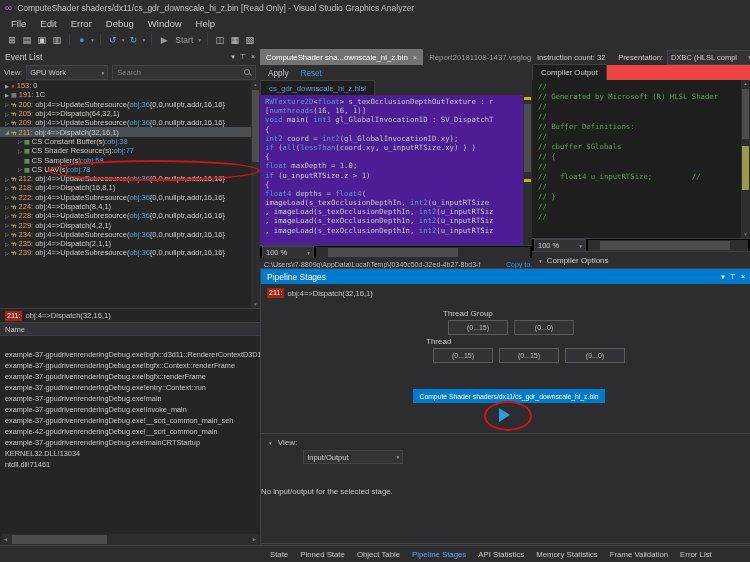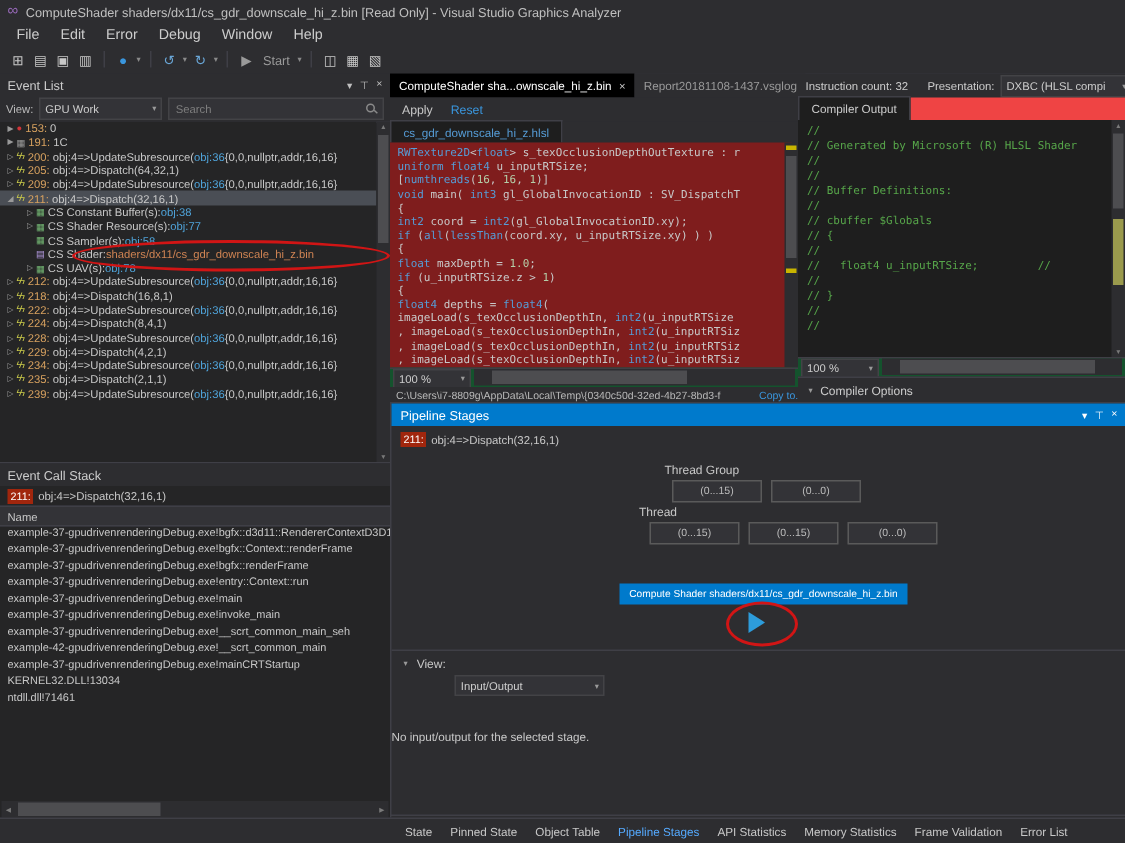--- a/index.html
+++ b/index.html
@@ -61,37 +61,37 @@
   .cs-rows{position:absolute;left:0;top:40px;right:0;bottom:13px;overflow:hidden;}
   .cs-row{height:11px;line-height:11px;font-size:7.3px;color:#c8c8c8;padding:0 5px;white-space:nowrap;overflow:hidden;}
   .hscroll{position:absolute;left:1px;right:1px;bottom:1px;height:11px;background:#2d2d30;}
   .hs-arrow{position:absolute;top:0;height:11px;width:9px;text-align:center;font-size:4.5px;color:#7a7a7a;line-height:11px;}
   .hs-arrow.left{left:0;} .hs-arrow.right{right:0;}
   .hthumb{position:absolute;left:11px;top:1px;height:9px;width:95px;background:#4d4d50;}
   
   .doc-tabs{position:absolute;left:260px;top:49px;width:272px;height:16px;background:#2d2d30;display:flex;align-items:flex-end;}
   .doc-tab{height:16px;display:flex;align-items:center;gap:5px;padding:0 6px;font-size:7.8px;
            color:#9a9a9a;background:#2d2d30;white-space:nowrap;}
-  .doc-tab.active{background:#000000;color:#ffffff;}
+  .doc-tab.active{background:#737373;color:#ffffff;}
   .tab-close{font-size:7.5px;color:#d0d0d0;}
   .apply-row{position:absolute;left:260px;top:65px;width:272px;height:16px;background:#2d2d30;
              display:flex;align-items:center;gap:12px;padding-left:8px;font-size:8.2px;}
   .reset-label{color:#3a96dd;}
   .hlsl-tabrow{position:absolute;left:260px;top:81px;width:272px;height:14px;background:#2d2d30;display:flex;align-items:flex-end;}
   .hlsl-tab{height:14px;display:flex;align-items:center;padding:0 8px;font-size:7.8px;color:#569cd6;
             background:#1e1e1e;border:1px solid #3f3f46;border-bottom:none;}
-  .code-area{position:absolute;left:260px;top:95px;width:263px;height:150px;background:#7f1d1d;
+  .code-area{position:absolute;left:260px;top:95px;width:263px;height:150px;background:#4c1d95;
              padding:2px 0 0 5px;overflow:hidden;}
   .code-line{font-family:"DejaVu Sans Mono",monospace;font-size:7.3px;height:9.2px;line-height:9.2px;
              white-space:pre;color:#c8c8c8;}
   .kw{color:#569cd6;} .num{color:#b5cea8;}
   .code-vscroll{position:absolute;left:523px;top:95px;width:9px;height:150px;background:#2d2d30;}
   .code-vscroll .vthumb{top:9px;height:68px;}
   .ymark{position:absolute;left:1px;right:1px;height:3px;background:#c8b400;}
-  .zoomrow{display:flex;background:#14532d;border-top:1px solid #3f3f46;}
+  .zoomrow{display:flex;align-items:center;background:#000000;border-top:1px solid #3f3f46;}
   .editor-zoomrow{position:absolute;left:260px;top:245px;width:272px;height:13px;}
   .zoom-dd{width:44px;height:11px;margin-left:2px;}
   .h-track{flex:1;height:11px;margin:0 2px;background:#2d2d30;position:relative;}
   .h-track .ht{position:absolute;left:12px;top:1px;height:9px;width:130px;background:#4d4d50;}
   .path-row{position:absolute;left:260px;top:258px;width:272px;height:12px;background:#2d2d30;
             display:flex;align-items:center;gap:5px;padding:0 4px;font-size:7px;color:#b8b8b8;}
   .path-text{flex:1;overflow:hidden;white-space:nowrap;}
   .copy-link{color:#3a96dd;white-space:nowrap;}
   
   .instr-row{position:absolute;left:532px;top:49px;width:218px;height:16px;background:#2d2d30;
@@ -257,26 +257,20 @@
           <span>CS Shader Resource(s): </span>
           <span class="pt-link">obj:77</span>
         </div>
         <div class="ev-row indent1">
           <span class="exp"></span>
           <span class="ev-ico" style="color: rgb(115, 181, 115);">▦</span>
           <span>CS Sampler(s): </span>
           <span class="pt-link">obj:58</span>
         </div>
         <div class="ev-row indent1">
-          <span class="exp"></span>
-          <span class="ev-ico" style="color: rgb(180, 154, 224);">▤</span>
-          <span>CS Shader: </span>
-          <span class="pt-shader">shaders/dx11/cs_gdr_downscale_hi_z.bin</span>
-        </div>
-        <div class="ev-row indent1">
           <span class="exp">▷</span>
           <span class="ev-ico" style="color: rgb(115, 181, 115);">▦</span>
           <span>CS UAV(s): </span>
           <span class="pt-link">obj:78</span>
         </div>
         <div class="ev-row">
           <span class="exp">▷</span>
           <span class="ev-ico" style="color: rgb(201, 201, 74);">ϟϟ</span>
           <span class="ev-num">212:</span>
           <span>obj:4=&gt;UpdateSubresource(</span>
@@ -341,23 +335,20 @@
         </div>
       </div>
     <div class="vscroll">
       <span class="sb-arrow top">▲</span>
       <div class="vthumb"></div>
       <span class="sb-arrow bottom">▼</span>
     </div>
   </div>
 
   <div class="call-stack-panel">
-    <div class="panel-header">
-      <span class="ph-title">Event Call Stack</span>
-    </div>
     <div class="cs-event-row">
       <span class="red-badge">211:</span>
       <span>obj:4=&gt;Dispatch(32,16,1)</span>
     </div>
     <div class="cs-colheader">Name</div>
     <div class="cs-rows" id="cs-rows">
         <div class="cs-row">example-37-gpudrivenrenderingDebug.exe!bgfx::d3d11::RendererContextD3D1</div>
         <div class="cs-row">example-37-gpudrivenrenderingDebug.exe!bgfx::Context::renderFrame</div>
         <div class="cs-row">example-37-gpudrivenrenderingDebug.exe!bgfx::renderFrame</div>
         <div class="cs-row">example-37-gpudrivenrenderingDebug.exe!entry::Context::run</div>
@@ -392,21 +383,20 @@
   </div>
 
   <div class="hlsl-tabrow">
     <div class="hlsl-tab">
       <span>cs_gdr_downscale_hi_z.hlsl</span>
     </div>
   </div>
 
   <div class="code-area" id="code-area">
       <div class="code-line"><span class="kw">RWTexture2D</span>&lt;<span class="kw">float</span>&gt; s_texOcclusionDepthOutTexture : r</div>
-      <div class="code-line"><span class="kw">uniform</span> <span class="kw">float4</span> u_inputRTSize;</div>
       <div class="code-line">[<span class="kw">numthreads</span>(<span class="num">16</span>, <span class="num">16</span>, <span class="num">1</span>)]</div>
       <div class="code-line"><span class="kw">void</span> main( <span class="kw">int3</span> gl_GlobalInvocationID : SV_DispatchT</div>
       <div class="code-line">{</div>
       <div class="code-line"><span class="kw">int2</span> coord = <span class="kw">int2</span>(gl_GlobalInvocationID.xy);</div>
       <div class="code-line"><span class="kw">if</span> (<span class="kw">all</span>(<span class="kw">lessThan</span>(coord.xy, u_inputRTSize.xy) ) )</div>
       <div class="code-line">{</div>
       <div class="code-line"><span class="kw">float</span> maxDepth = <span class="num">1.0</span>;</div>
       <div class="code-line"><span class="kw">if</span> (u_inputRTSize.z &gt; <span class="num">1</span>)</div>
       <div class="code-line">{</div>
       <div class="code-line"><span class="kw">float4</span> depths = <span class="kw">float4</span>(</div>

